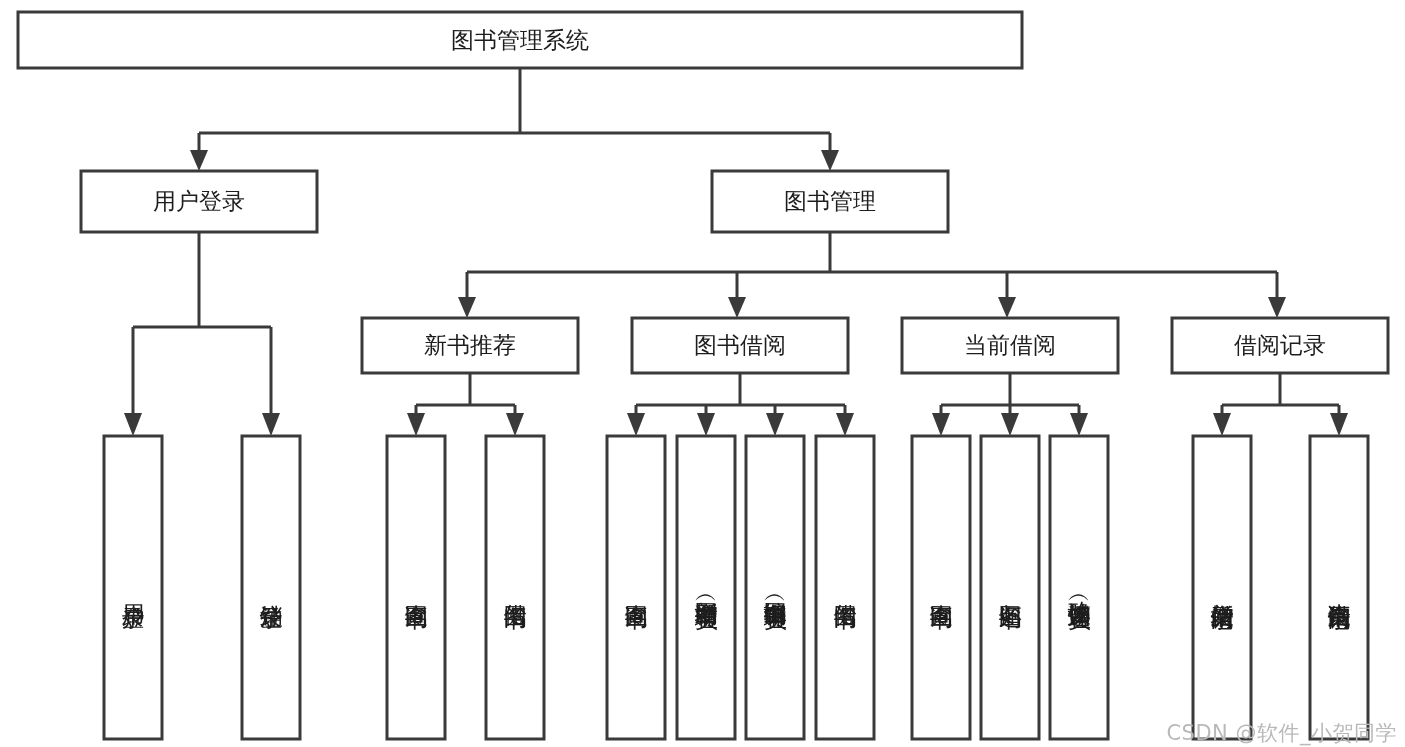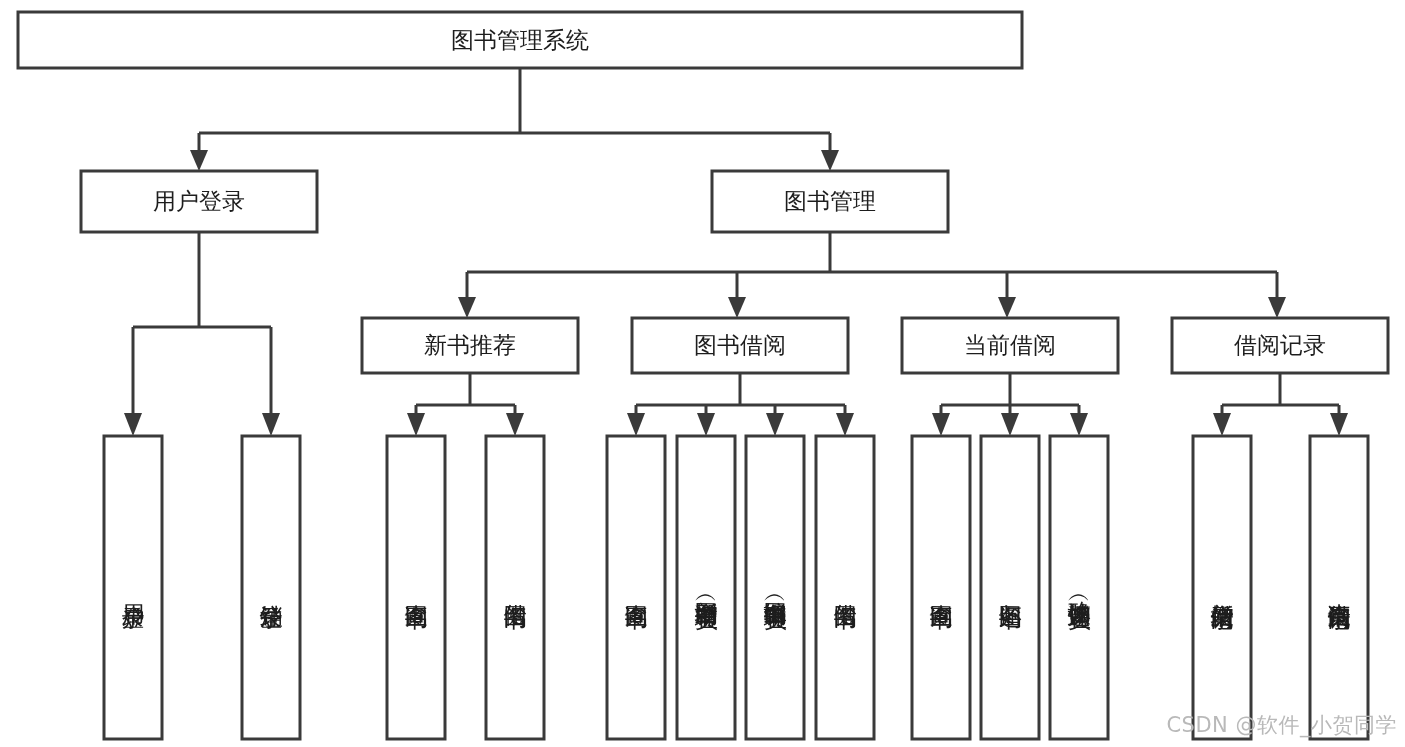--- a/index.html
+++ b/index.html
@@ -71,21 +71,21 @@
   }
   .vlabel-holder {
     position: absolute;
     display: flex;
     align-items: center;
     justify-content: center;
   }
   .watermark {
     position: absolute;
     right: 8px;
-    bottom: 8px;
+    bottom: 0;
     font-family: "DejaVu Sans", "Liberation Sans", sans-serif;
     font-size: 21px;
     color: #b9b9b9;
     letter-spacing: 0.5px;
     white-space: nowrap;
     pointer-events: none;
     user-select: none;
   }
 </style>
 </head>

